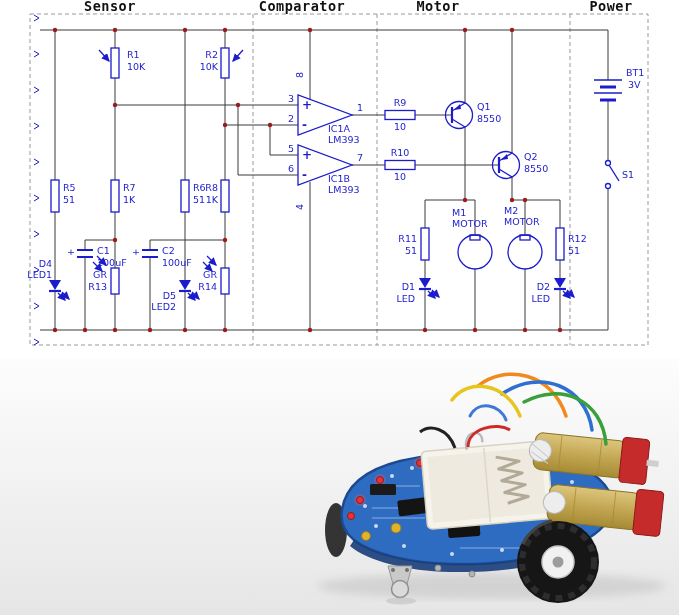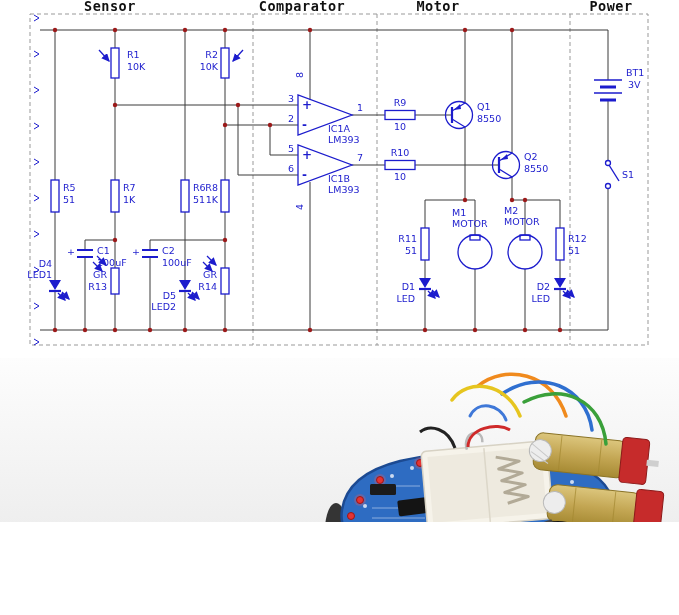--- a/index.html
+++ b/index.html
@@ -1,16 +1,16 @@
 <!DOCTYPE html>
 <html><head>
 <meta charset="utf-8">
 <style>
   html,body{margin:0;padding:0;background:#fff;}
-  .screen{position:relative;width:679px;height:522px;background:#fff;overflow:hidden;
+  .screen{position:relative;width:679px;height:615px;background:#fff;overflow:hidden;
           font-family:"DejaVu Sans",sans-serif;}
   svg{display:block;}
   .ttl{font-family:"DejaVu Sans Mono",monospace;font-size:13.5px;font-weight:bold;fill:#111;letter-spacing:.5px;}
   .lbl{font-size:9.5px;fill:#1c1ccd;}
   .pin{font-size:9.5px;fill:#1c1ccd;}
   .sgn{font-size:12px;fill:#1c1ccd;font-weight:bold;}
   .mid{text-anchor:middle;}
   .end{text-anchor:end;}
   .wire{stroke:#3a3a3a;stroke-width:1;fill:none;}
   .cmp{stroke:#1c1ccd;stroke-width:1.3;fill:none;}

